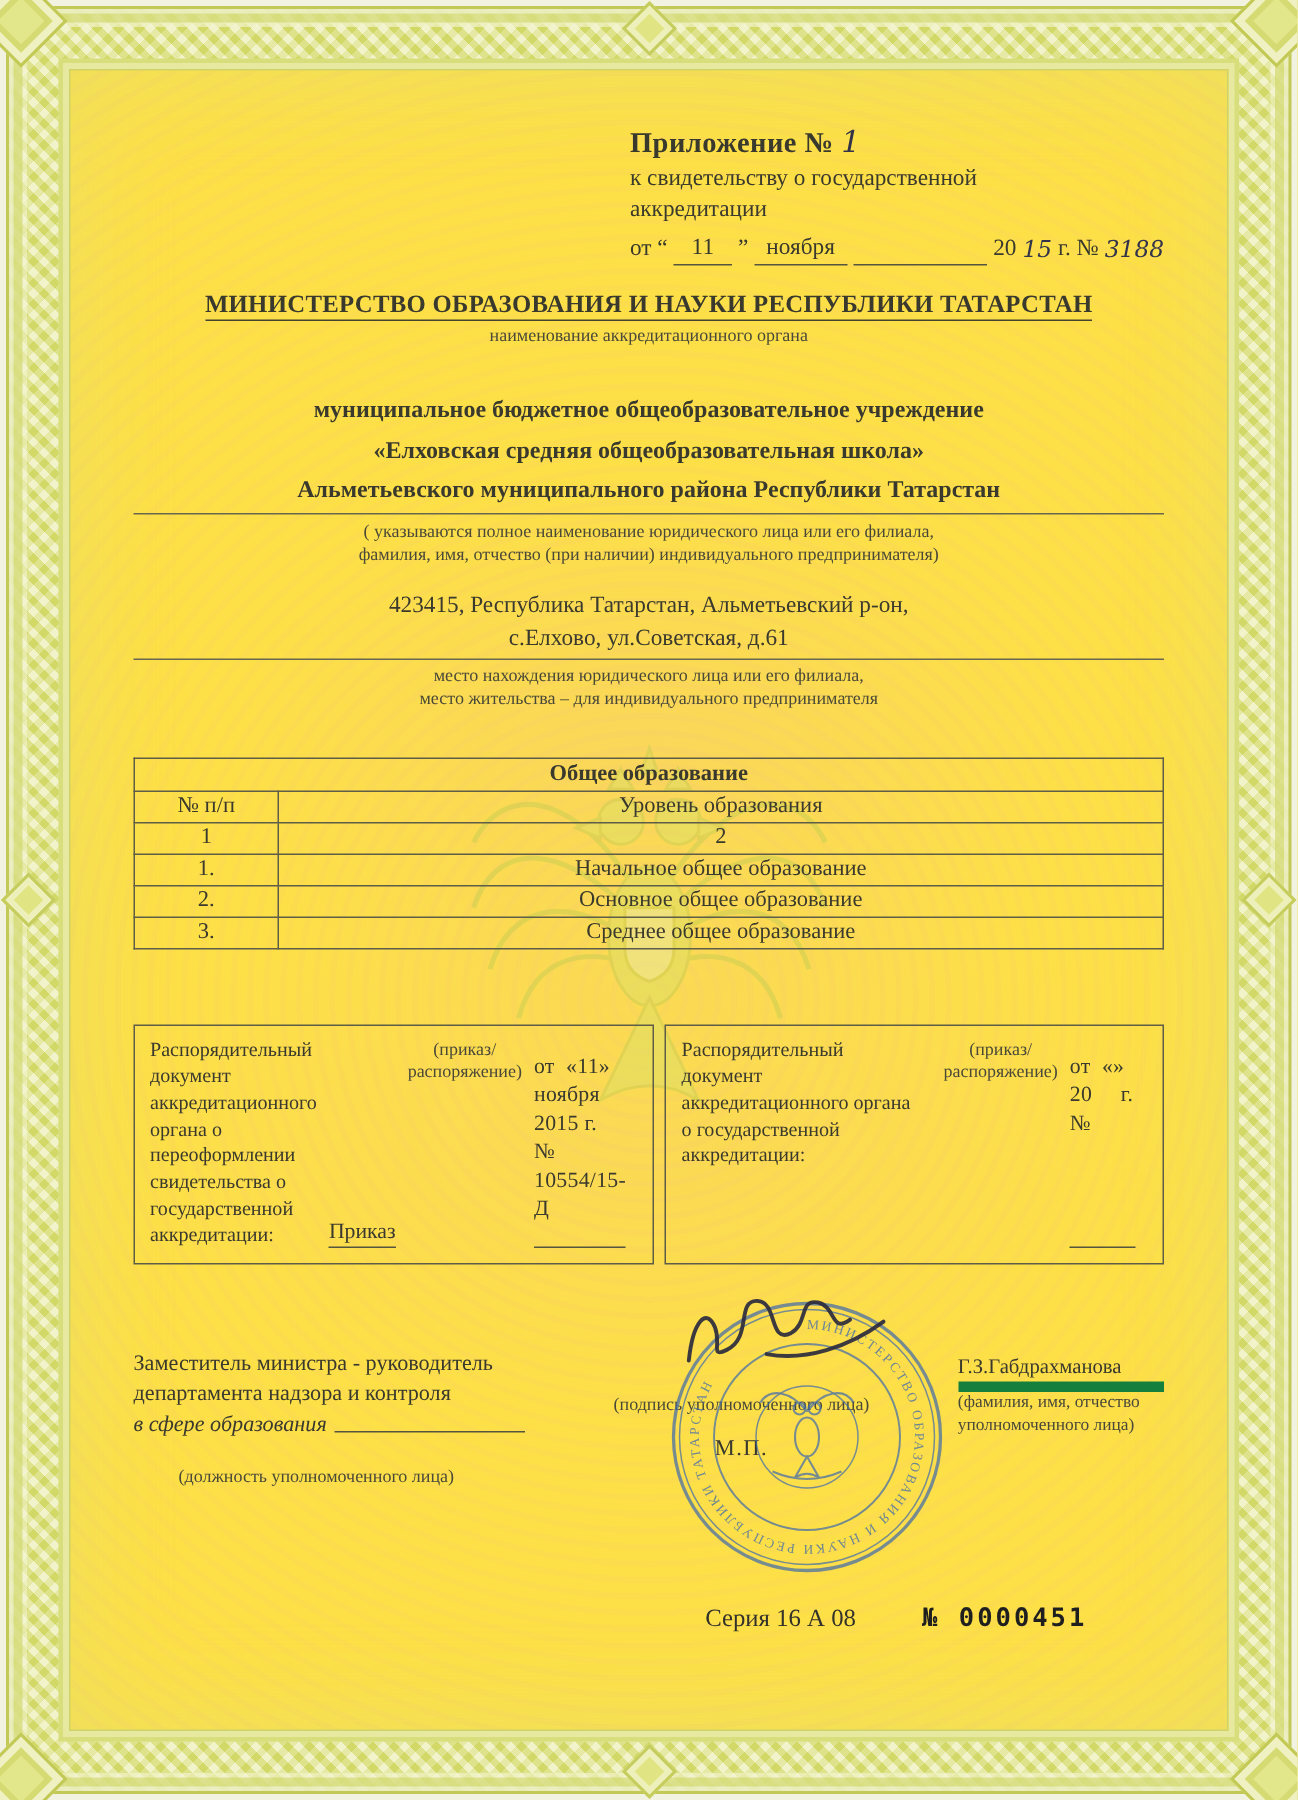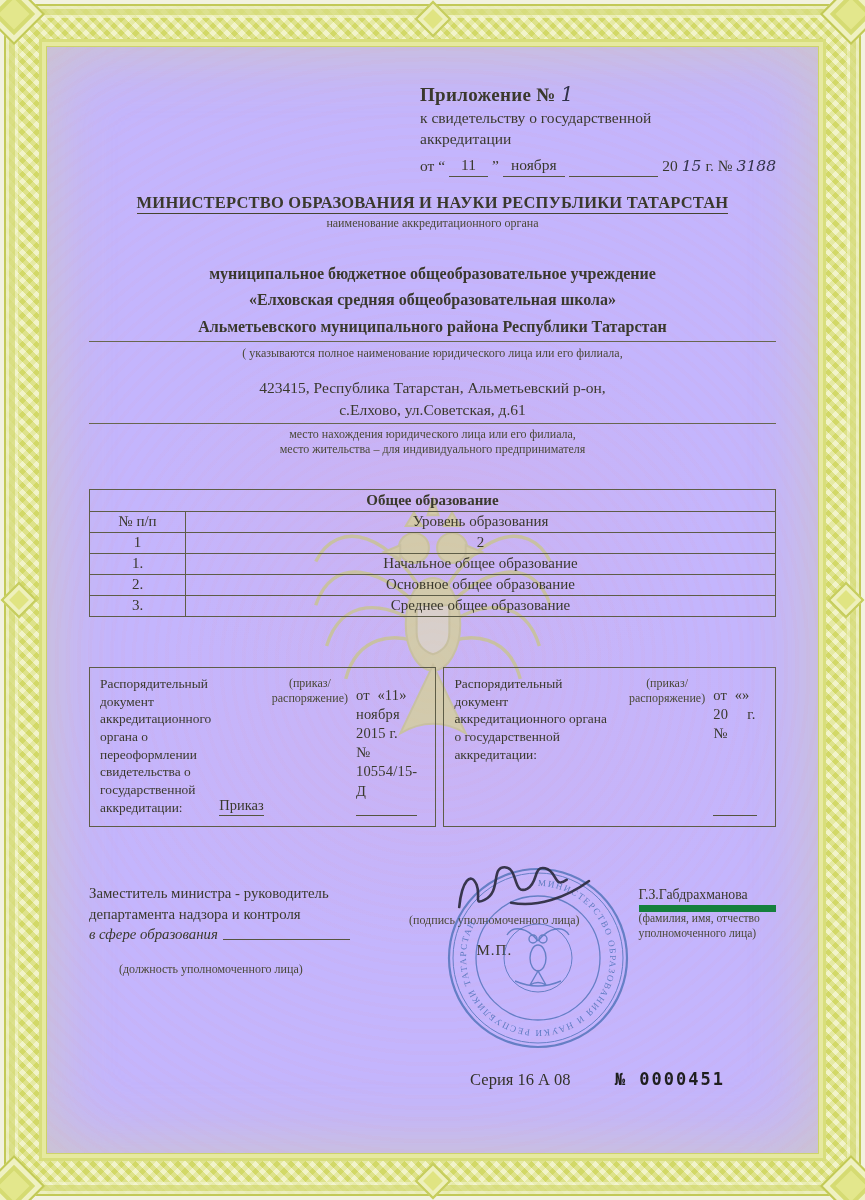--- a/index.html
+++ b/index.html
@@ -23,21 +23,21 @@
   .corner.tl{top:-8px;left:-8px} .corner.tr{top:-8px;right:-8px}
   .corner.bl{bottom:-8px;left:-8px} .corner.br{bottom:-8px;right:-8px}
   .edge-diamond { position:absolute; width:26px; height:26px; transform:rotate(45deg);
     background:#e0e482; border:2px solid #c6cd5f; box-shadow: inset 0 0 0 4px #eef0bc; }
   .edge-diamond.top{ top:6px; left:50%; margin-left:-13px; }
   .edge-diamond.bottom{ bottom:6px; left:50%; margin-left:-13px; }
   .edge-diamond.left{ left:6px; top:50%; margin-top:-13px; }
   .edge-diamond.right{ right:6px; top:50%; margin-top:-13px; }
 
   
-  .paper { position:absolute; inset:46px; background:#c4b5fd; border:1px solid #cdd36b;
+  .paper { position:absolute; inset:46px; background:#fde047; border:1px solid #cdd36b;
     box-shadow: 0 0 0 4px #e6e99f, 0 0 0 7px #d8de7c, inset 0 0 70px rgba(219,224,130,.45); }
   .paper::before { content:""; position:absolute; inset:0; pointer-events:none;
     background:
       radial-gradient(ellipse 430px 300px at 50% 42%, rgba(236,168,188,.17), rgba(236,168,188,0) 68%),
       radial-gradient(ellipse 520px 280px at 50% 64%, rgba(236,168,188,.12), rgba(236,168,188,0) 70%),
       repeating-radial-gradient(circle at 50% 56%, rgba(228,150,170,.05) 0 4px, rgba(0,0,0,0) 4px 11px);
   }
 
   .watermark { position:absolute; left:50%; top:400px; width:290px; height:300px; margin-left:-145px; }
 
@@ -173,20 +173,21 @@
       <div class="caption center ministry-cap">наименование аккредитационного органа</div>
 
       <div class="org">
         <div>муниципальное бюджетное  общеобразовательное учреждение</div>
         <div>«Елховская средняя общеобразовательная школа»</div>
         <div>Альметьевского  муниципального района Республики Татарстан</div>
       </div>
       <div class="rule"></div>
       <div class="org-caps">
         <div class="caption center">( указываются полное наименование юридического лица или его филиала,</div>
+        <div class="caption center">фамилия, имя, отчество (при наличии) индивидуального предпринимателя)</div>
       </div>
 
       <div class="address">
         <div>423415,  Республика Татарстан, Альметьевский р-он,</div>
         <div>с.Елхово, ул.Советская, д.61</div>
       </div>
       <div class="rule"></div>
       <div class="caption center">место нахождения юридического лица или его филиала,</div>
       <div class="caption center">место жительства – для индивидуального предпринимателя</div>
 

